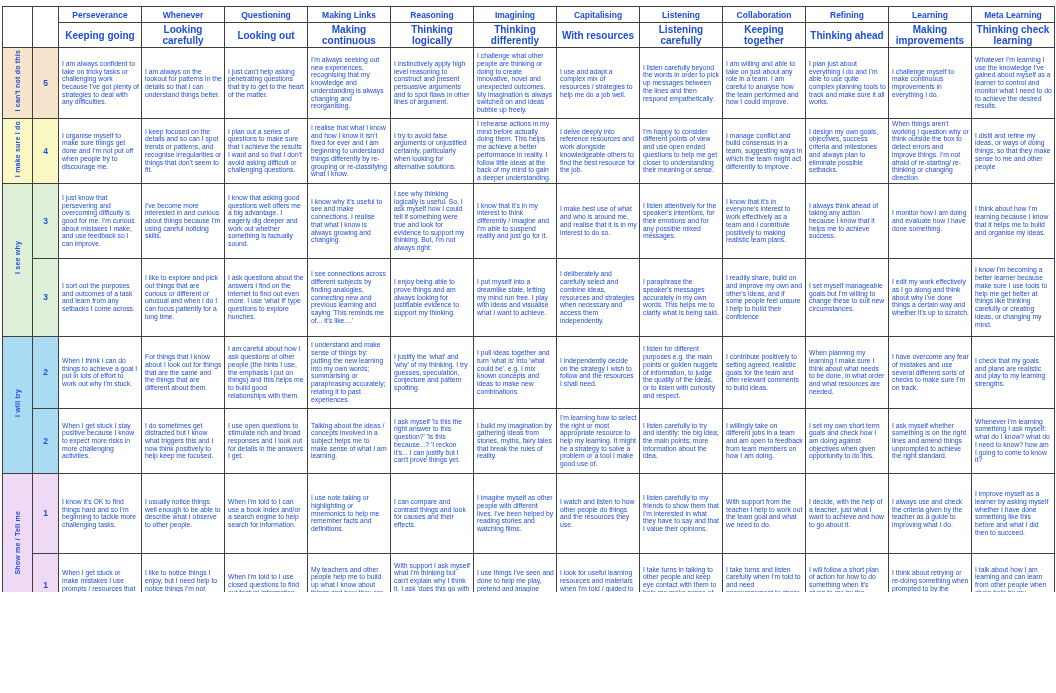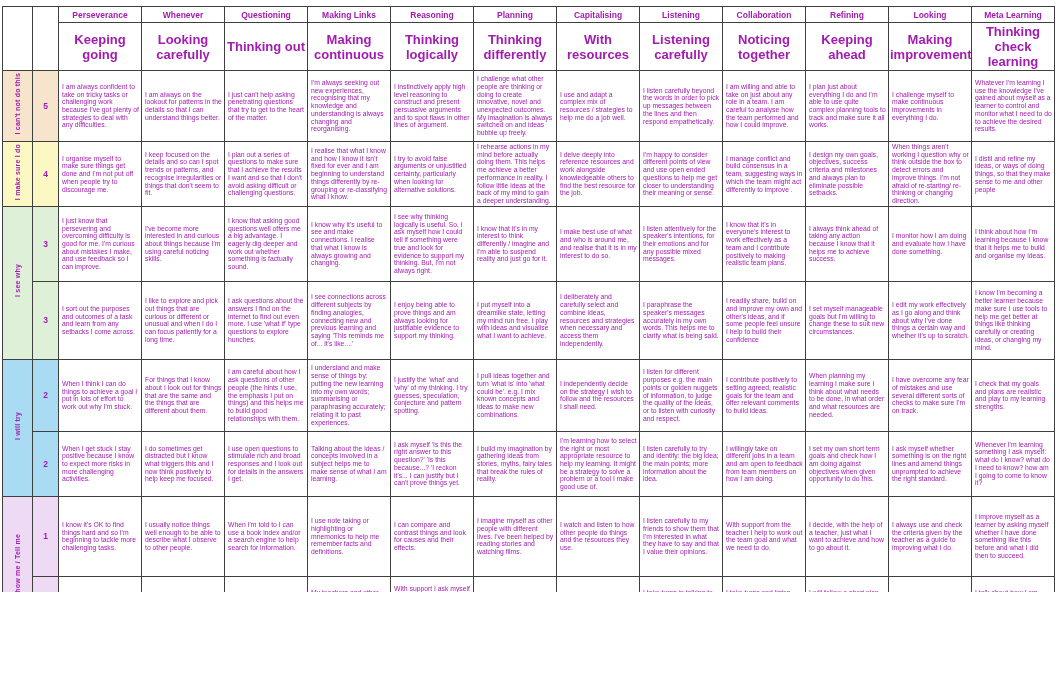--- a/index.html
+++ b/index.html
@@ -1,29 +1,29 @@
 <!DOCTYPE html>
 <html><head>
 <meta charset="utf-8">
 <style>
   html,body{margin:0;padding:0;background:#ffffff;}
   .page{
     width:1056px;height:592px;box-sizing:border-box;
     padding:6px 2px 0 2px;
-    font-family:"Liberation Sans",sans-serif;color:#a21caf;
+    font-family:"Liberation Sans",sans-serif;color:#1d4ed8;
     background:#ffffff;overflow:hidden;
   }
   table.rubric{border-collapse:collapse;table-layout:fixed;width:1052px;}
   table.rubric td,table.rubric th{
     border:1px solid #3f3f3f;background:#ffffff;overflow:hidden;
     box-sizing:border-box;
   }
   td.blank{border:none;background:transparent;}
   th.title{font-size:8.5px;font-weight:bold;text-align:center;vertical-align:middle;padding:1px;}
-  th.sub{font-size:13px;font-weight:bold;text-align:center;vertical-align:middle;padding:1px;}
+  th.sub{font-size:10px;font-weight:bold;text-align:center;vertical-align:middle;padding:1px;}
   td.cell{
     font-size:6.8px;line-height:1.14;text-align:left;vertical-align:middle;
     padding:1px 2px 1px 3px;word-wrap:break-word;
   }
   td.num{font-size:8.5px;font-weight:bold;text-align:center;vertical-align:middle;}
   td.lvl{text-align:center;vertical-align:middle;padding:0;}
   .vert{
     display:inline-block;writing-mode:vertical-rl;transform:rotate(180deg);
     font-size:7px;font-weight:bold;white-space:nowrap;letter-spacing:.2px;
   }
@@ -51,39 +51,39 @@
       </colgroup>
     <thead>
         <tr style="height: 16px;">
           <td class="blank" rowspan="2"></td>
           <td rowspan="2"></td>
           <th class="title">Perseverance</th>
           <th class="title">Whenever</th>
           <th class="title">Questioning</th>
           <th class="title">Making Links</th>
           <th class="title">Reasoning</th>
-          <th class="title">Planning</th>
+          <th class="title">Imagining</th>
           <th class="title">Capitalising</th>
           <th class="title">Listening</th>
           <th class="title">Collaboration</th>
           <th class="title">Refining</th>
-          <th class="title">Looking</th>
+          <th class="title">Learning</th>
           <th class="title">Meta Learning</th>
         </tr>
         <tr style="height: 17px;">
           <th class="sub">Keeping going</th>
           <th class="sub">Looking carefully</th>
-          <th class="sub">Thinking out</th>
+          <th class="sub">Looking out</th>
           <th class="sub">Making continuous</th>
           <th class="sub">Thinking logically</th>
           <th class="sub">Thinking differently</th>
           <th class="sub">With resources</th>
           <th class="sub">Listening carefully</th>
-          <th class="sub">Noticing together</th>
-          <th class="sub">Keeping ahead</th>
+          <th class="sub">Keeping together</th>
+          <th class="sub">Thinking ahead</th>
           <th class="sub">Making improvements</th>
           <th class="sub">Thinking check learning</th>
         </tr>
       </thead>
     <tbody>
         <tr style="height: 71px;">
           <td class="lvl" rowspan="1" style="background: rgb(246, 228, 205);"><span class="vert">I can't not do this</span></td>
           <td class="num" style="background: rgb(246, 228, 205);">5</td>
           <td class="cell">I am always confident to take on tricky tasks or challenging work because I've got plenty of strategies to deal with any difficulties.</td>
           <td class="cell">I am always on the lookout for patterns in the details so that I can understand things better.</td>

